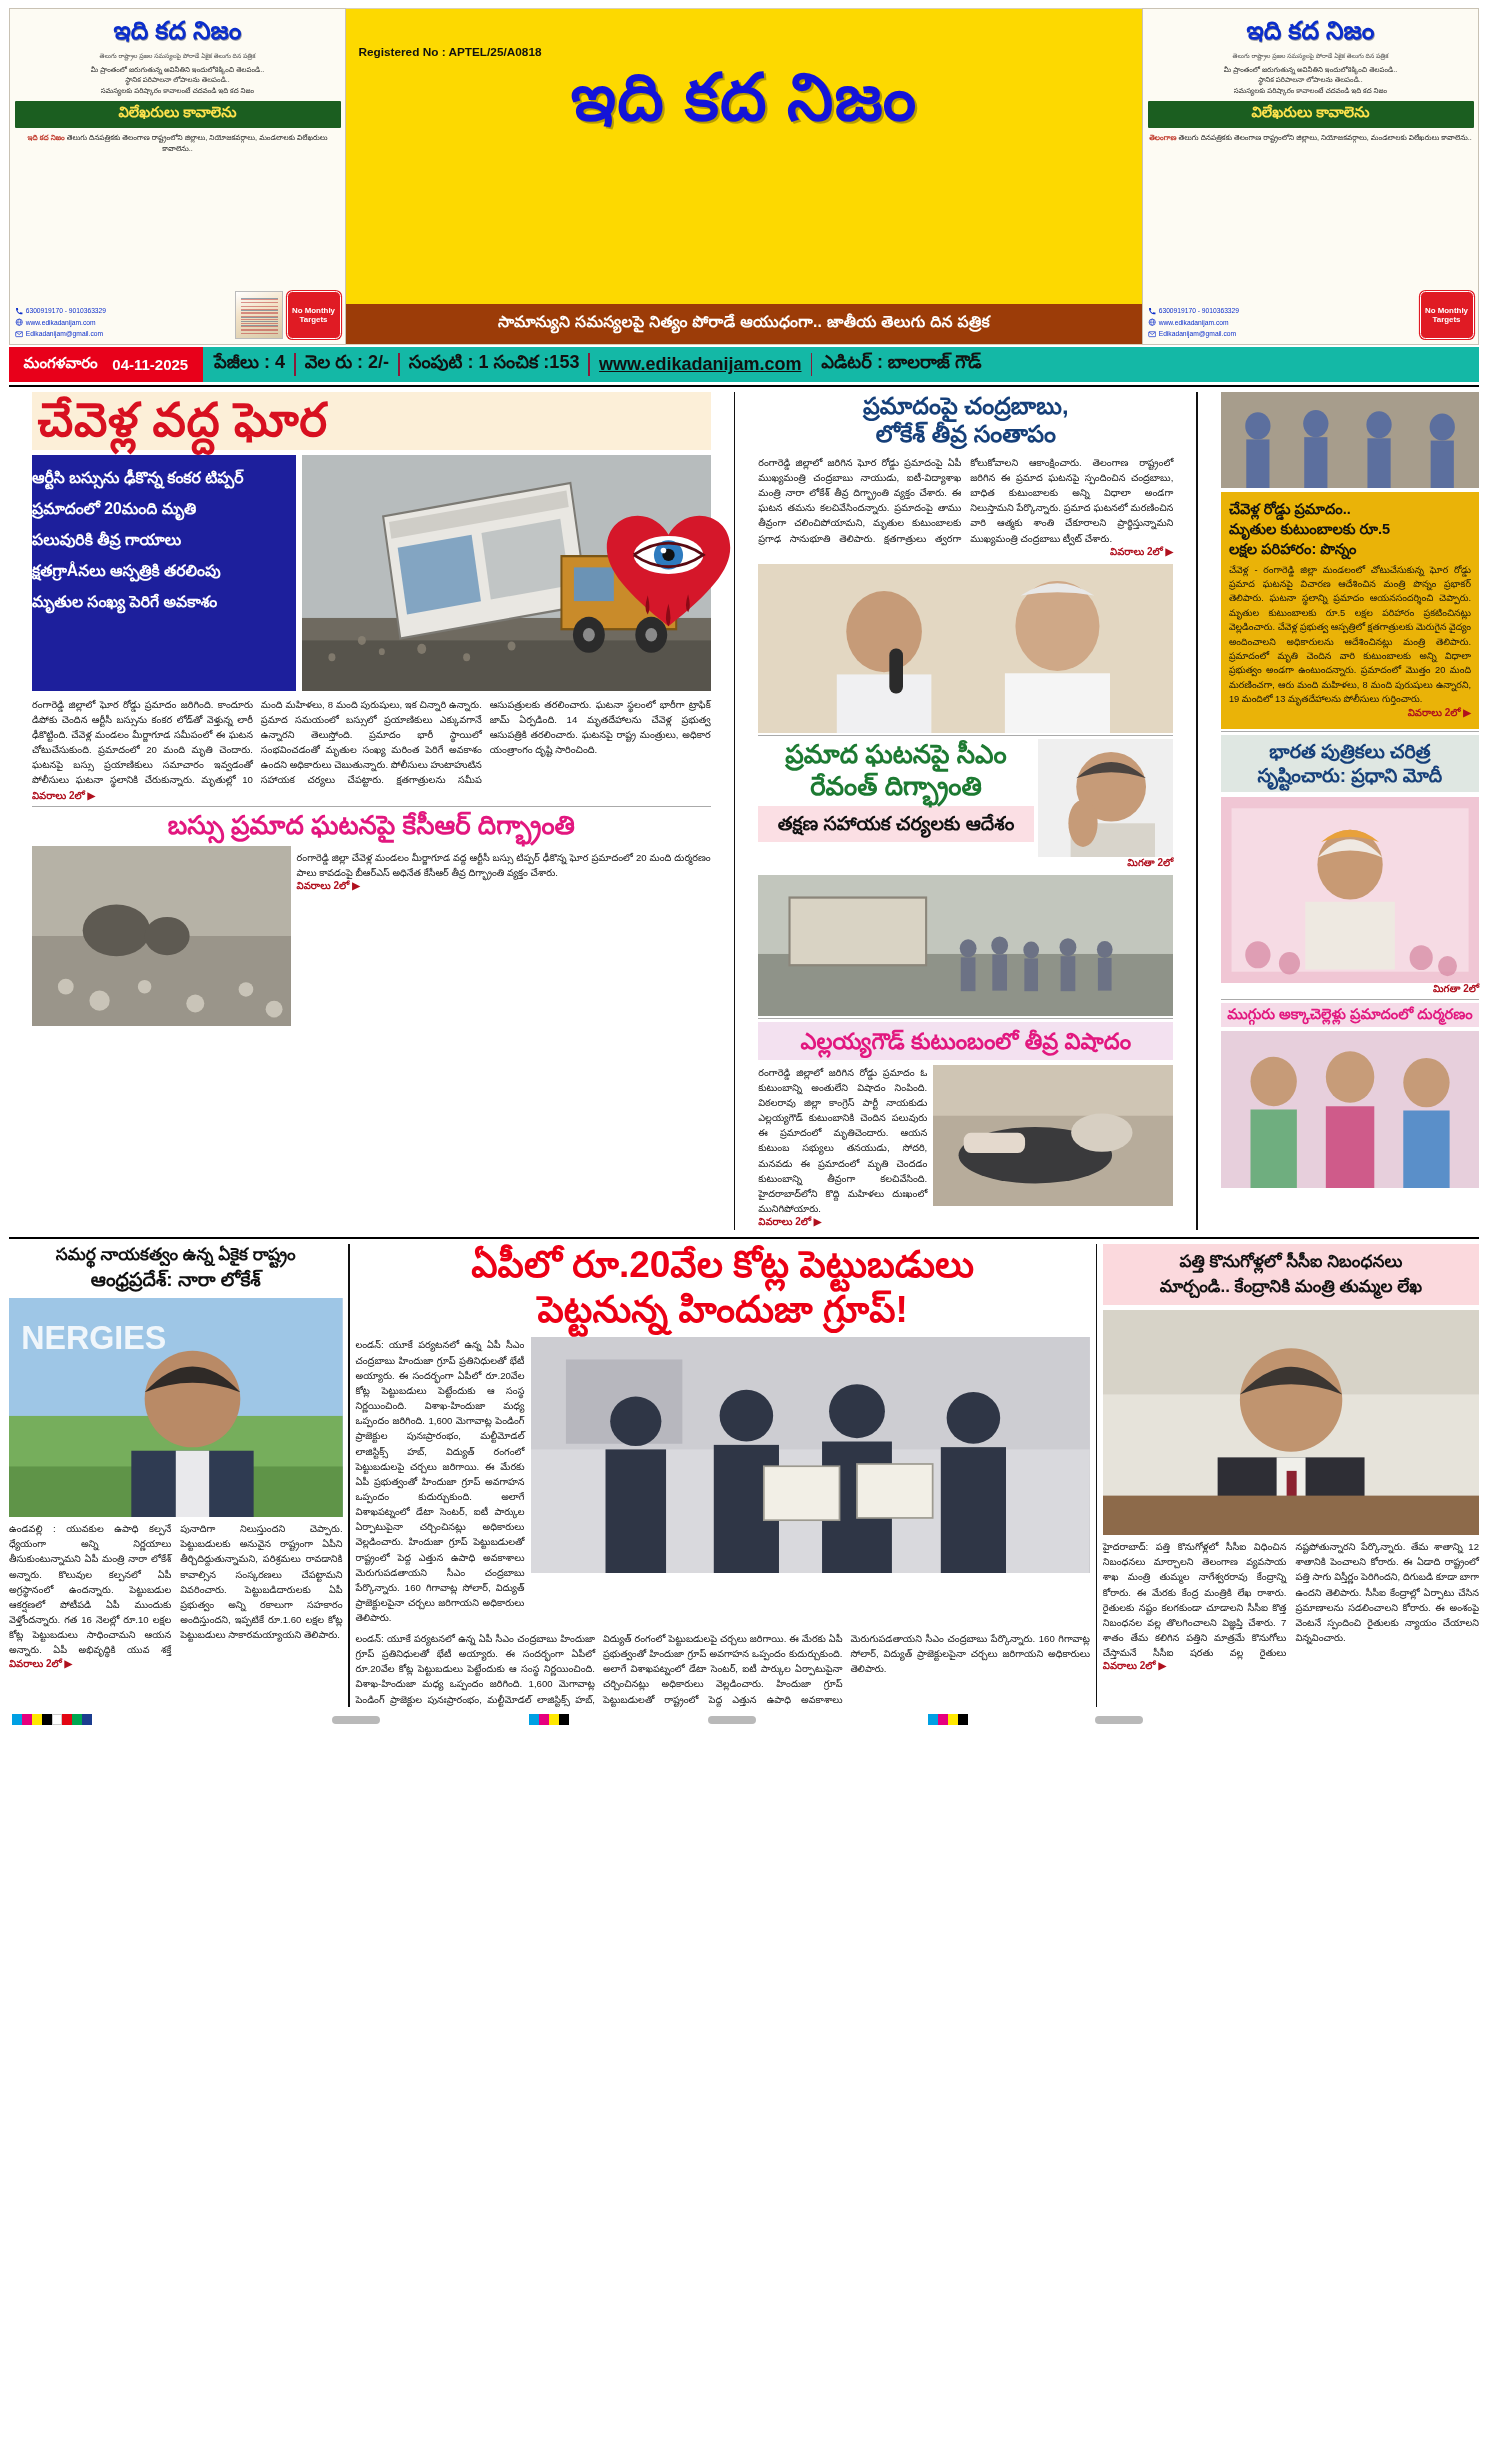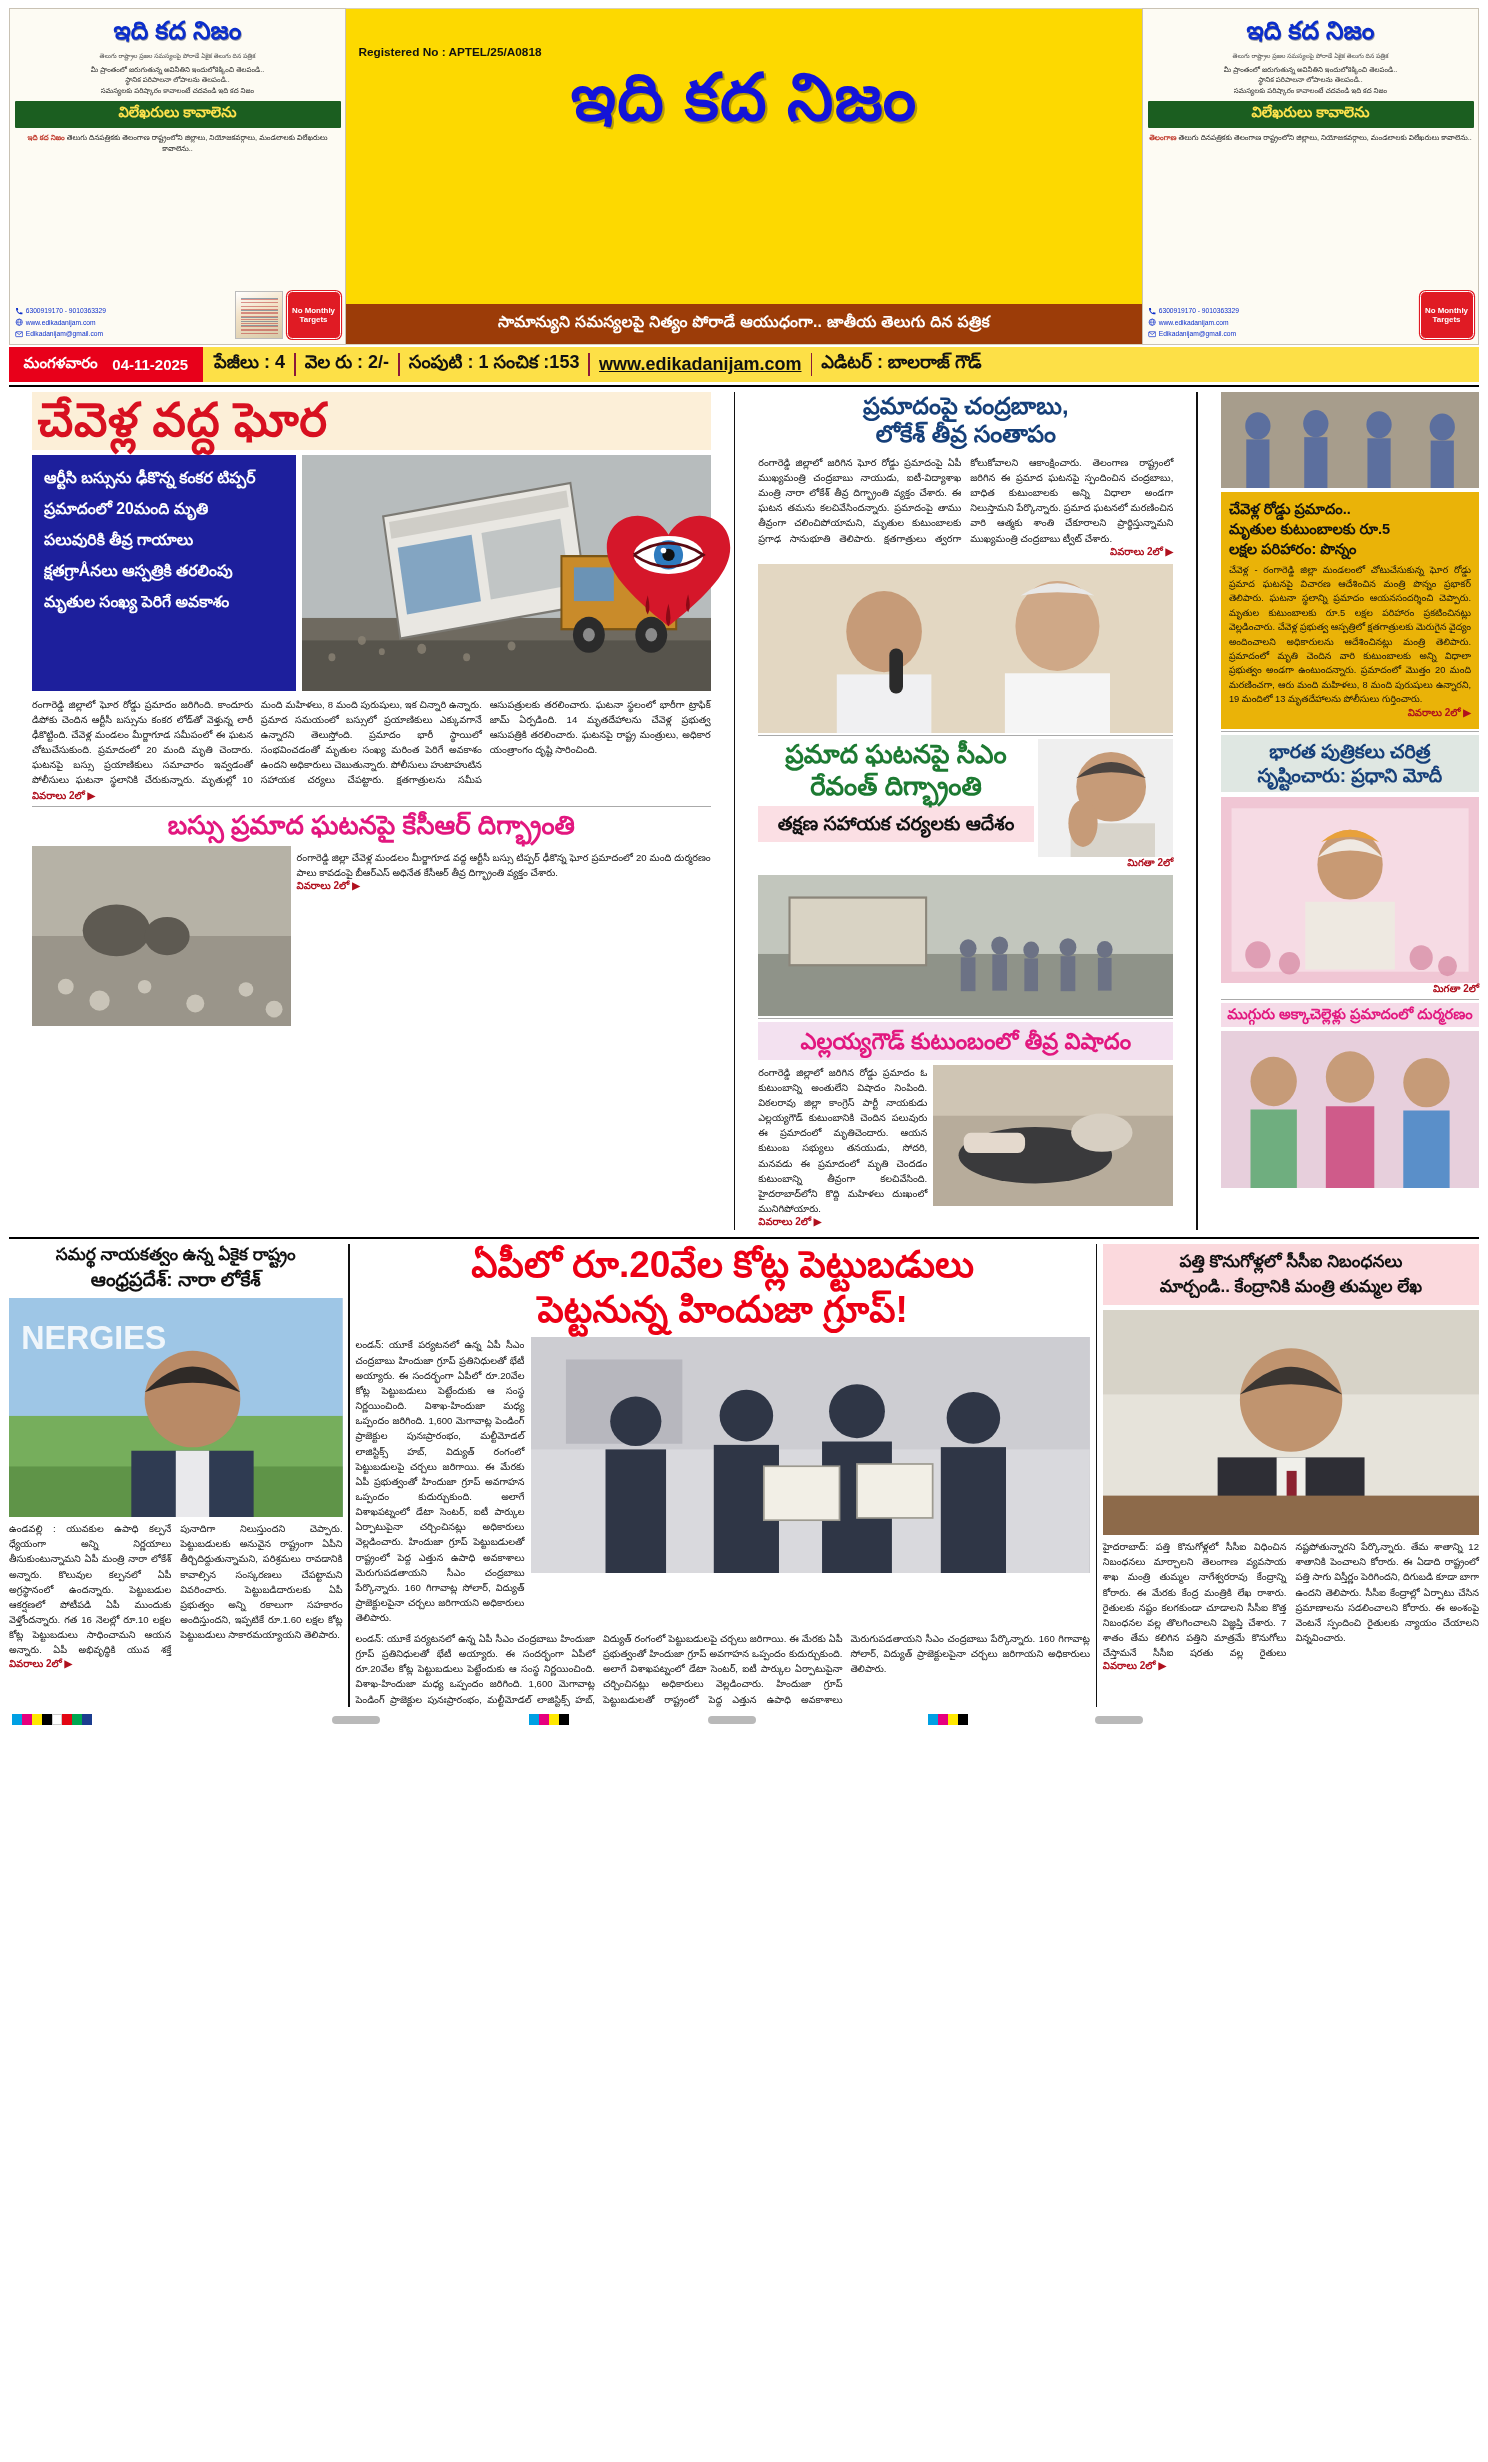--- a/index.html
+++ b/index.html
@@ -70,21 +70,21 @@
     letter-spacing:0.3px;
   }
 
   
   .datebar { display:flex; align-items:stretch; height:35px; margin-top:2.2px; }
   .db-date {
     background:#e8001a; color:#fff; font-weight:bold; font-size:15px;
     display:flex; align-items:center; gap:14.6px; padding:0 14.6px; white-space:nowrap;
   }
   .db-rest {
-    flex:1; background:#fde047; display:flex; align-items:center;
+    flex:1; background:#14b8a6; display:flex; align-items:center;
     font-size:18px; font-weight:bold; color:#111; padding:0 11.2px; gap:9px; white-space:nowrap;
   }
   .db-sep { width:1.7px; height:22.5px; background:#8b1a3a; display:inline-block; }
   .db-url { text-decoration:underline; color:#111; }
 
   
   .rule { height:1.7px; background:#000; margin:3.4px 0; }
   .thinrule { height:0.6px; background:#aaa; margin:2.2px 0; }
 
   .top-grid { display:flex; gap:23px; margin-top:4.5px;margin-left:23px; }
@@ -94,21 +94,21 @@
 
   .vline { width:1.7px; background:#111; }
 
   
   .lead-wrap { background:#fcefd8; padding:3.4px 5.6px 5.6px; }
   .lead-h1 { color:#d81020; font-weight:bold; font-size:47px; line-height:1.06; letter-spacing:0.6px; }
   .lead-h2 { color:#d81020; font-weight:bold; font-size:58px; line-height:1.06; letter-spacing:0.6px; margin-top:1.1px;}
 
   .lead-row { display:flex; gap:5.6px; margin-top:4.5px; }
   .bluebox {
-    width:264px; background:#1d1f9c; color:#fff; padding:10px 12px;
+    width:264px; background:#1d1f9c; color:#fff; padding:10px 0;
     font-size:15.7px; line-height:1.62; font-weight:600;
   }
   .bluebox div { margin-bottom:5.6px; }
 
   .photo { background:#9aa0a6; position:relative; overflow:hidden; }
   .photo .cap {
     position:absolute; left:0; right:0; bottom:0; background:rgba(0,0,0,.55);
     color:#fff; font-size:8.4px; padding:1.7px 3.4px;
   }
 

